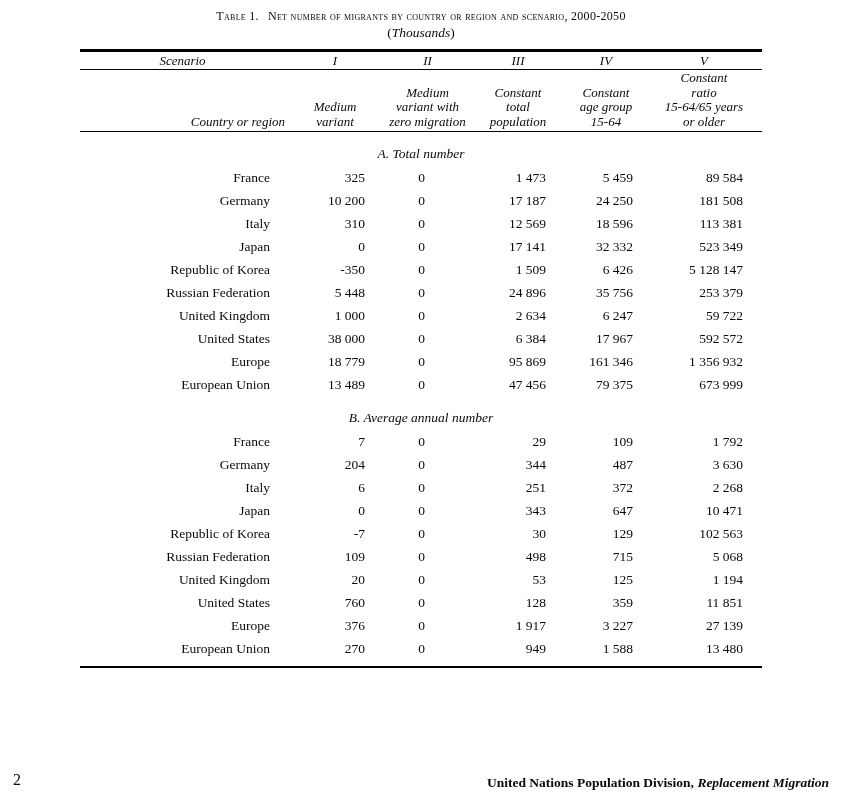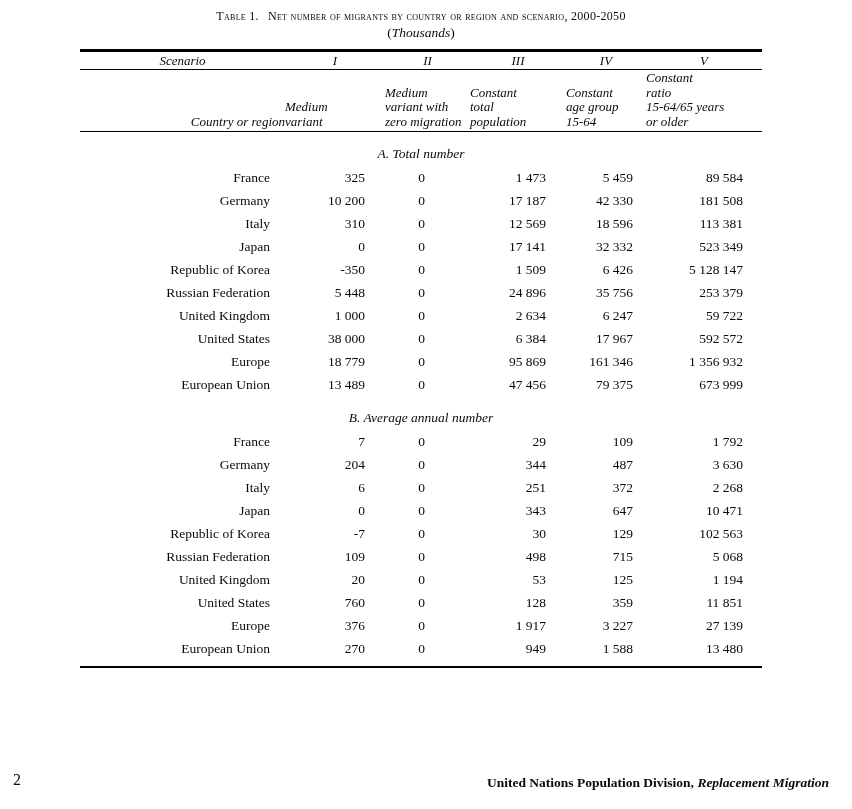--- a/index.html
+++ b/index.html
@@ -22,21 +22,21 @@
   .rule-thin { border-top: 1.2px solid #000; height: 0; }
   .rule-bottom { margin-top: 6px; border-top: 2.3px solid #000; height: 0; }
 
   .srow { display: grid; grid-template-columns: 205px 100px 85px 96px 80px 116px; }
   .scenario-row { height: 17px; align-items: center; font-style: italic; font-size: 13px; line-height: 17px; }
   .scen-label { text-align: center; }
   .numeral { text-align: center; }
 
   .header-row { min-height: 61px; align-items: end; font-style: italic; font-size: 13px; line-height: 14.5px; padding-bottom: 2px; }
   .corner { text-align: right; }
-  .desc { text-align: left; }
+  .desc { text-align: center; }
 
   .section-head { font-style: italic; text-align: center; font-size: 13.5px; height: 20px; line-height: 20px; margin-top: 12px; margin-bottom: 2px; }
 
   .drow { display: grid; grid-template-columns: 190px 95px 60px 121px 87px 129px; height: 23px; line-height: 23px; font-size: 13.5px; }
   .drow .country { text-align: right; }
   .drow .val { text-align: right; }
   .drow .val.c5 { padding-right: 19px; }
 
   .pagenum { position: absolute; left: 13px; top: 770px; font-size: 16px; line-height: 20px; }
   .footer-right { position: absolute; right: 23px; top: 774px; font-size: 13.5px; line-height: 18px; white-space: nowrap; font-weight: bold; }
@@ -106,21 +106,21 @@
         <div class="val c2">0</div>
         <div class="val c3">1 473</div>
         <div class="val c4">5 459</div>
         <div class="val c5">89 584</div>
       </div>
       <div class="drow">
         <div class="country">Germany</div>
         <div class="val c1">10 200</div>
         <div class="val c2">0</div>
         <div class="val c3">17 187</div>
-        <div class="val c4">42 330</div>
+        <div class="val c4">24 250</div>
         <div class="val c5">181 508</div>
       </div>
       <div class="drow">
         <div class="country">Italy</div>
         <div class="val c1">310</div>
         <div class="val c2">0</div>
         <div class="val c3">12 569</div>
         <div class="val c4">18 596</div>
         <div class="val c5">113 381</div>
       </div>

